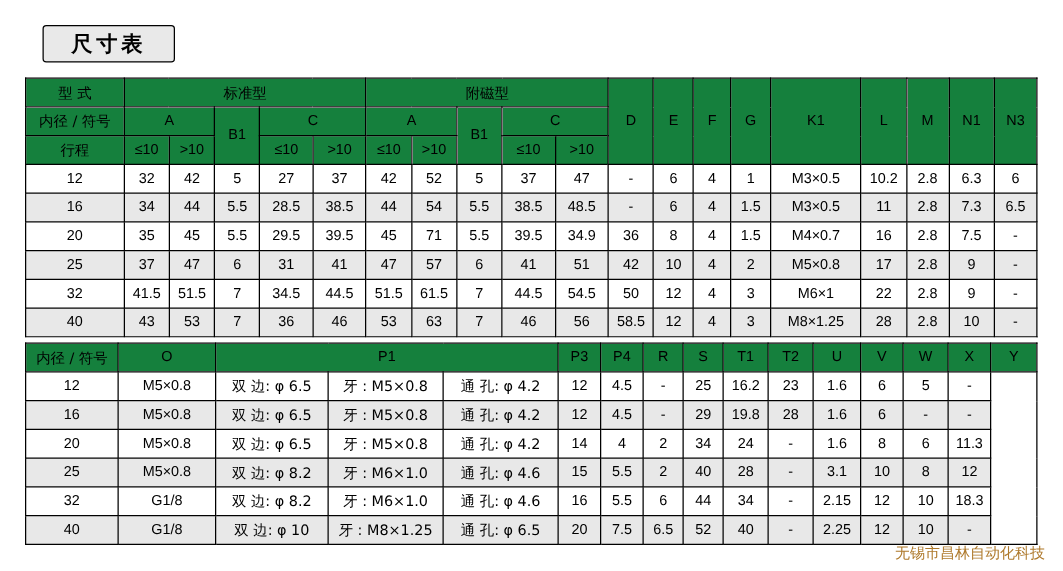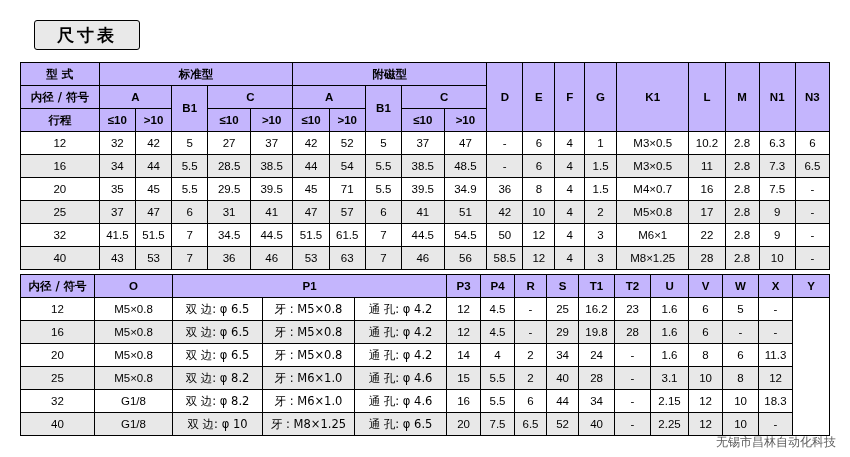--- a/index.html
+++ b/index.html
@@ -59,22 +59,22 @@
     vertical-align: middle;
     color: #000000;
     font-weight: normal;
     padding: 0;
     height: 22px;
     line-height: 1.05;
     overflow: hidden;
     white-space: nowrap;
   }
   table.dim th {
-    background: #c4b5fd;
-    font-weight: bold;
+    background: #15803d;
+    font-weight: normal;
   }
   .row-alt td { background: #e8e8e8; }
   .row-plain td { background: #ffffff; }
   .outer-border {
     border: 1.5px solid #000000;
   }
   .gap { height: 4px; background: #ffffff; }
   .cjk { font-family: "DejaVu Sans", "Liberation Sans", sans-serif; }
   
   .watermark {
@@ -88,21 +88,21 @@
     pointer-events: none;
     opacity: 0.82;
   }
   .watermark.tel { top: 180px; }
   .watermark.fax { top: 285px; }
   .company-mark {
     position: absolute;
     right: 14px;
     bottom: 6px;
     font-size: 12px;
-    color: #404040;
+    color: #a16207;
     font-family: "DejaVu Sans", sans-serif;
     white-space: nowrap;
     pointer-events: none;
     opacity: 0.85;
     margin-top: 40px;
   }
 </style>
 </head>
 <body>
 

